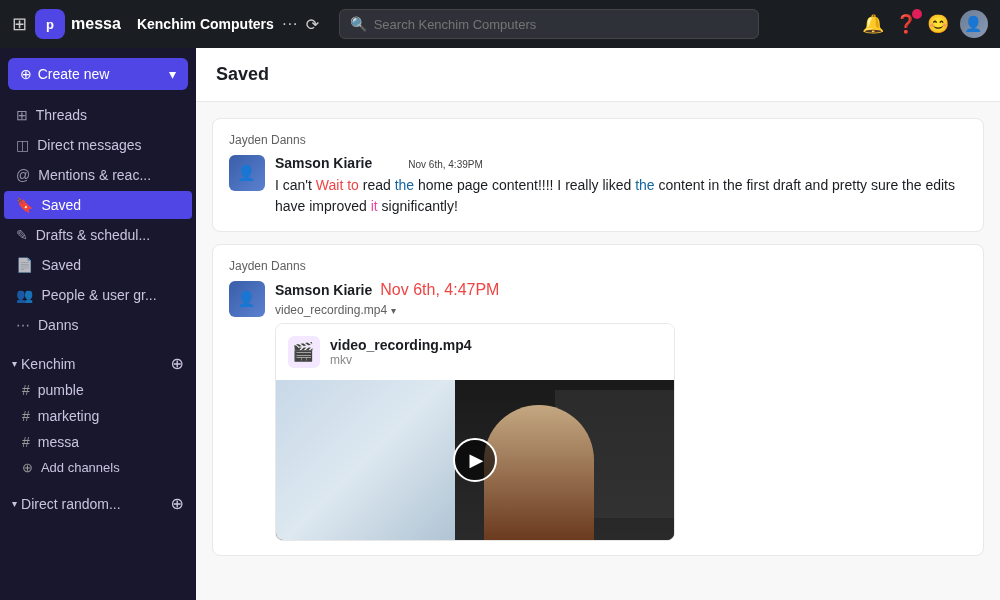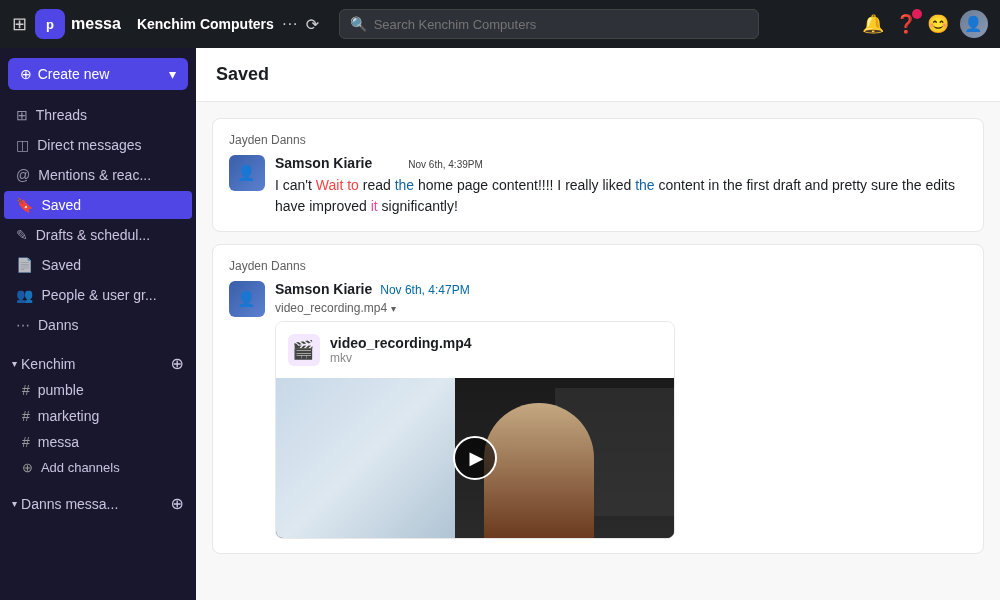--- a/index.html
+++ b/index.html
@@ -92,21 +92,21 @@
       <span style="color:#999;font-size:14px;">#</span>
       <span>messa</span>
     </div>
     <div style="display:flex;align-items:center;gap:8px;padding:5px 12px 5px 22px;color:#c9c3e0;font-size:13px;cursor:pointer;">
       <span style="color:#999;">⊕</span>
       <span>Add channels</span>
     </div>
 
     <div style="display:flex;align-items:center;gap:4px;padding:10px 12px 4px 12px;color:#c9c3e0;font-size:14px;cursor:pointer;margin-top:4px;">
       <span style="font-size:10px;">▾</span>
-      <span>Danns messa...</span>
+      <span>Direct random...</span>
       <span style="margin-left:auto;font-size:16px;cursor:pointer;">⊕</span>
     </div>
   </div>
 
   <div style="flex:1;background:#f8f8f8;display:flex;flex-direction:column;overflow:hidden;">
 
     <div style="padding:16px 20px;background:white;border-bottom:1px solid #e8e8e8;">
       <h1 style="font-size:18px;font-weight:700;color:#1a1d21;">Saved</h1>
     </div>
 
@@ -128,21 +128,21 @@
         </div>
       </div>
 
       <div style="background:white;border:1px solid #e8e8e8;border-radius:8px;padding:14px 16px;margin-bottom:12px;">
         <div style="font-size:12px;color:#616061;margin-bottom:8px;">Jayden Danns</div>
         <div style="display:flex;gap:10px;">
           <div style="width:36px;height:36px;border-radius:6px;background:linear-gradient(135deg,#3a5ea8,#5a80d0);flex-shrink:0;display:flex;align-items:center;justify-content:center;color:white;font-size:15px;">👤</div>
           <div style="flex:1;">
             <div style="display:flex;align-items:baseline;gap:8px;margin-bottom:4px;">
               <span style="font-weight:700;font-size:14px;color:#1a1d21;">Samson Kiarie</span>
-              <span style="font-size:12px;color:#0369a1;">Nov 6th, 4:47PM</span>
+              <span style="font-size:16px;color:#ef4444;">Nov 6th, 4:47PM</span>
             </div>
             <div style="font-size:12px;color:#616061;margin-bottom:6px;display:flex;align-items:center;gap:4px;">
               <span>video_recording.mp4</span>
               <span style="font-size:10px;cursor:pointer;">▾</span>
             </div>
 
             <div style="border:1px solid #e8e8e8;border-radius:8px;overflow:hidden;max-width:400px;cursor:pointer;">
               <div style="display:flex;align-items:center;gap:10px;padding:12px;background:white;">
                 <div style="width:32px;height:32px;background:#f3e8ff;border-radius:6px;display:flex;align-items:center;justify-content:center;font-size:18px;">🎬</div>
                 <div>

